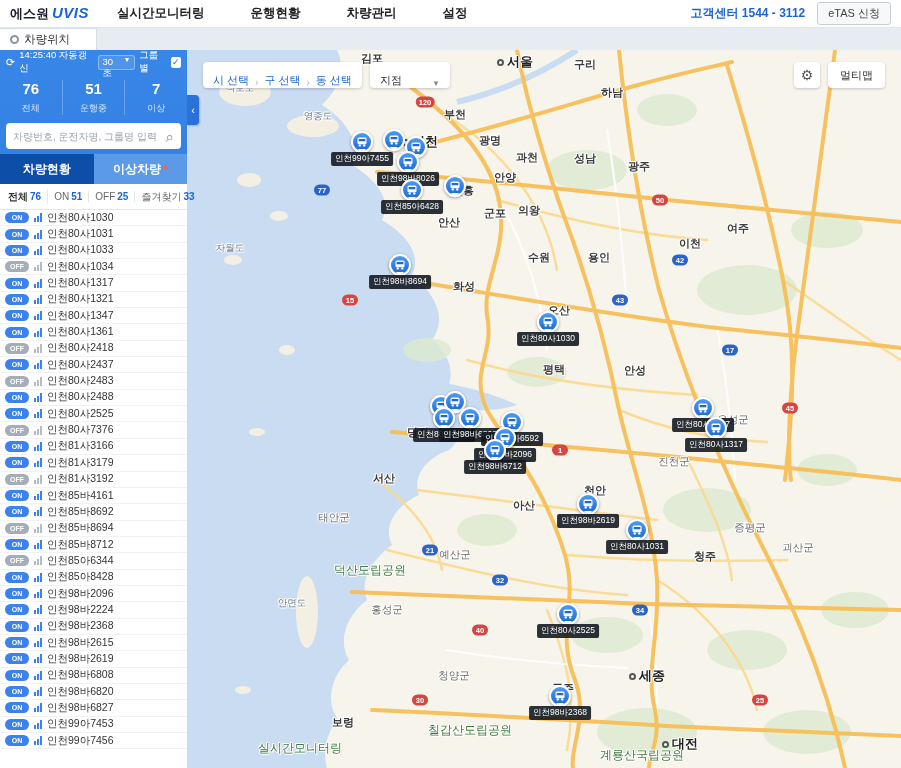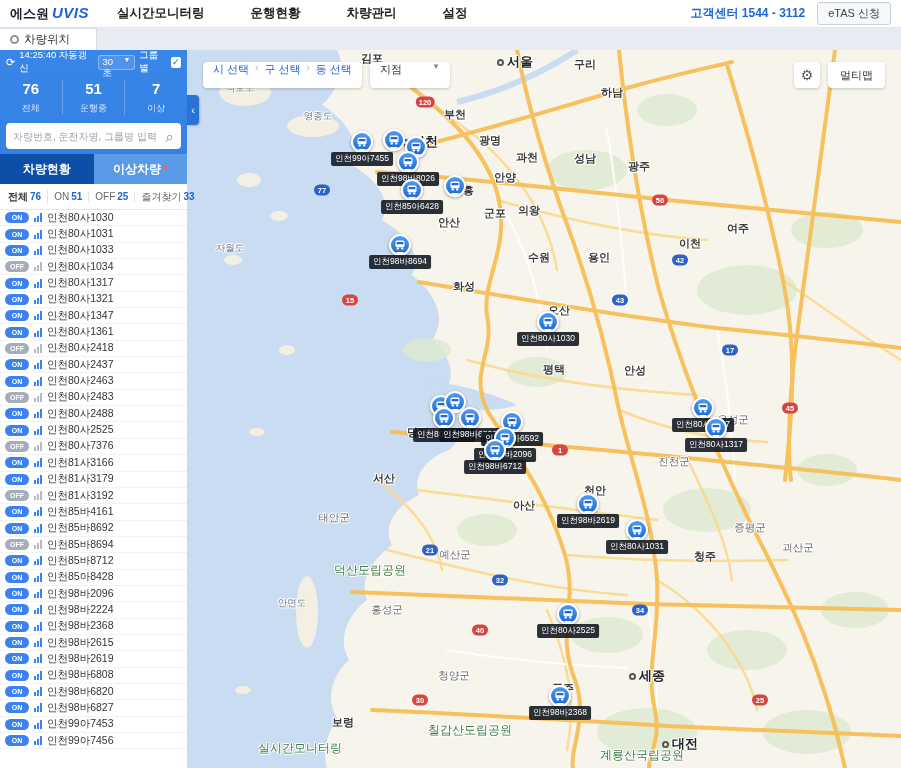--- a/index.html
+++ b/index.html
@@ -78,21 +78,21 @@
   .lbl.park { font-size:12px; color:#3e7a3e; }
   .lbl.island { font-size:9.5px; color:#667788; }
   .ring { width:7px; height:7px; border:2px solid #555; border-radius:50%; background:#fff; display:inline-block; }
   .shield { position:absolute; transform:translate(-50%,-50%); min-width:16px; height:11px; border-radius:6px; color:#fff; font-size:7.5px; font-weight:bold; display:flex; align-items:center; justify-content:center; padding:0 3px; z-index:2; }
   .shield.blue { background:#2b63c9; }
   .shield.red { background:#d64541; }
   .marker { position:absolute; width:22px; height:22px; margin:-11px 0 0 -11px; border-radius:50%; background:linear-gradient(180deg,#4c9bf5,#1e6ad2); border:2px solid #fff; box-shadow:0 1px 3px rgba(0,0,0,.4); display:flex; align-items:center; justify-content:center; z-index:5; cursor:pointer; }
   .marker::after { content:''; position:absolute; bottom:-7px; left:50%; transform:translateX(-50%); border:4px solid transparent; border-top:5px solid #fff; }
   .mlabel { position:absolute; top:19px; left:50%; transform:translateX(-50%); background:rgba(15,20,30,.88); color:#fff; font-size:8.5px; padding:1px 4px; border-radius:2px; white-space:nowrap; z-index:6; }
   .map-controls { position:absolute; left:16px; top:12px; display:flex; gap:8px; z-index:10; }
-  .region-box,.branch-box { background:#fff; border-radius:4px; box-shadow:0 1px 3px rgba(0,0,0,.2); height:26px; display:flex; align-items:flex-start; padding:0 10px; gap:6px; font-size:11px; cursor:pointer; }
+  .region-box,.branch-box { background:#fff; border-radius:4px; box-shadow:0 1px 3px rgba(0,0,0,.2); height:26px; display:flex; align-items:flex-end; padding:0 10px; gap:6px; font-size:11px; cursor:pointer; }
   .rsel { color:#1b64d8; }
   .rsep { color:#b0b8c2; font-size:10px; }
   .branch-box { min-width:80px; justify-content:space-between; color:#333; }
   .caret2 { color:#888; font-size:8px; }
   .map-controls-right { position:absolute; right:16px; top:12px; display:flex; gap:8px; z-index:10; }
   .gear { width:26px; height:26px; background:#fff; border:none; border-radius:4px; box-shadow:0 1px 3px rgba(0,0,0,.2); font-size:14px; color:#555; cursor:pointer; display:flex; align-items:center; justify-content:center; }
   .multimap { height:26px; background:#fff; border:none; border-radius:4px; box-shadow:0 1px 3px rgba(0,0,0,.2); font-size:11px; color:#333; padding:0 12px; cursor:pointer; }
 </style>
 </head>
 <body>
@@ -244,29 +244,20 @@
           </div>
           <div class="vrow">
             <span class="badge on">ON</span>
             <span class="sig">
               <i></i>
               <i></i>
               <i></i>
             </span>
             <span class="plate">인천80사2437</span>
           </div>
-          <div class="vrow">
-            <span class="badge on">ON</span>
-            <span class="sig">
-              <i></i>
-              <i></i>
-              <i></i>
-            </span>
-            <span class="plate">인천80사2463</span>
-          </div>
           <div class="vrow off">
             <span class="badge off">OFF</span>
             <span class="sig">
               <i></i>
               <i></i>
               <i></i>
             </span>
             <span class="plate">인천80사2483</span>
           </div>
           <div class="vrow">
@@ -351,20 +342,29 @@
             <span class="plate">인천85바8694</span>
           </div>
           <div class="vrow">
             <span class="badge on">ON</span>
             <span class="sig">
               <i></i>
               <i></i>
               <i></i>
             </span>
             <span class="plate">인천85바8712</span>
+          </div>
+          <div class="vrow off">
+            <span class="badge off">OFF</span>
+            <span class="sig">
+              <i></i>
+              <i></i>
+              <i></i>
+            </span>
+            <span class="plate">인천85아6344</span>
           </div>
           <div class="vrow">
             <span class="badge on">ON</span>
             <span class="sig">
               <i></i>
               <i></i>
               <i></i>
             </span>
             <span class="plate">인천85아8428</span>
           </div>
@@ -646,21 +646,21 @@
             <div class="mlabel">인천85아6428</div>
           </div>
           <div class="marker" style="left: 268px; top: 136px;">
             <svg width="12" height="12" viewBox="0 0 16 16">
               <rect x="2" y="2" width="12" height="9" rx="2" fill="#fff"></rect>
               <rect x="3.5" y="4" width="9" height="3" fill="#1e6ad2"></rect>
               <circle cx="5" cy="12.5" r="1.6" fill="#fff"></circle>
               <circle cx="11" cy="12.5" r="1.6" fill="#fff"></circle>
             </svg>
           </div>
-          <div class="marker" style="left: 213px; top: 156px; margin-top: 28px;">
+          <div class="marker" style="left: 213px; top: 176px; margin-top: 28px;">
             <svg width="12" height="12" viewBox="0 0 16 16">
               <rect x="2" y="2" width="12" height="9" rx="2" fill="#fff"></rect>
               <rect x="3.5" y="4" width="9" height="3" fill="#1e6ad2"></rect>
               <circle cx="5" cy="12.5" r="1.6" fill="#fff"></circle>
               <circle cx="11" cy="12.5" r="1.6" fill="#fff"></circle>
             </svg>
             <div class="mlabel">인천98바8694</div>
           </div>
           <div class="marker" style="left: 361px; top: 272px;">
             <svg width="12" height="12" viewBox="0 0 16 16">

